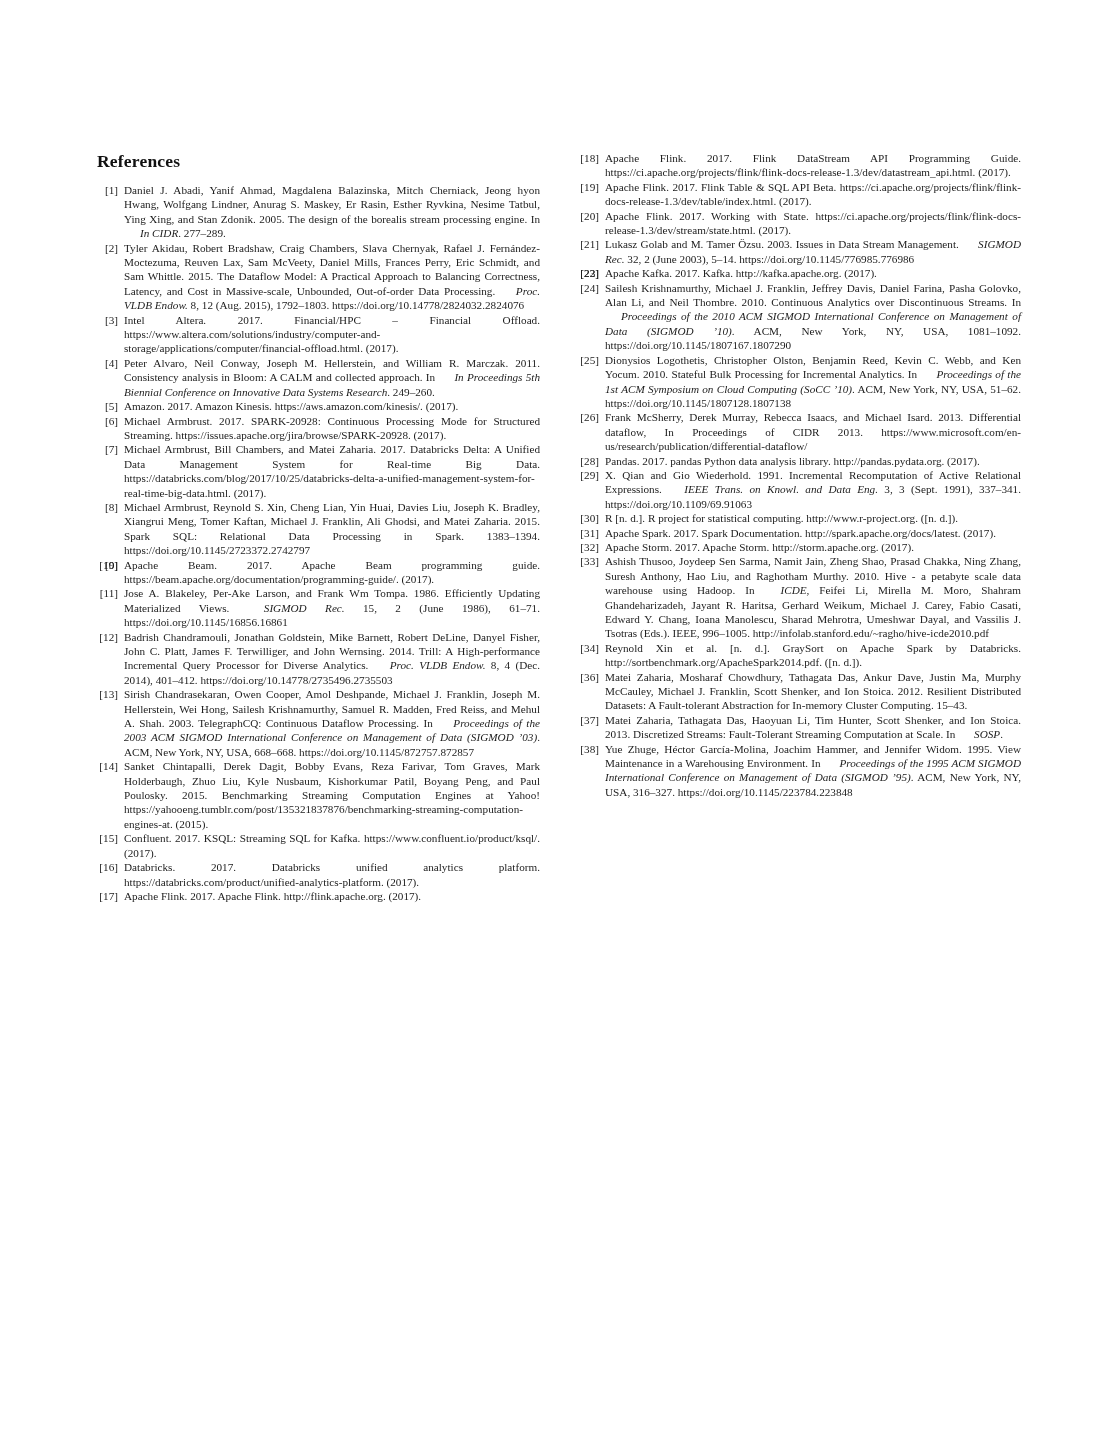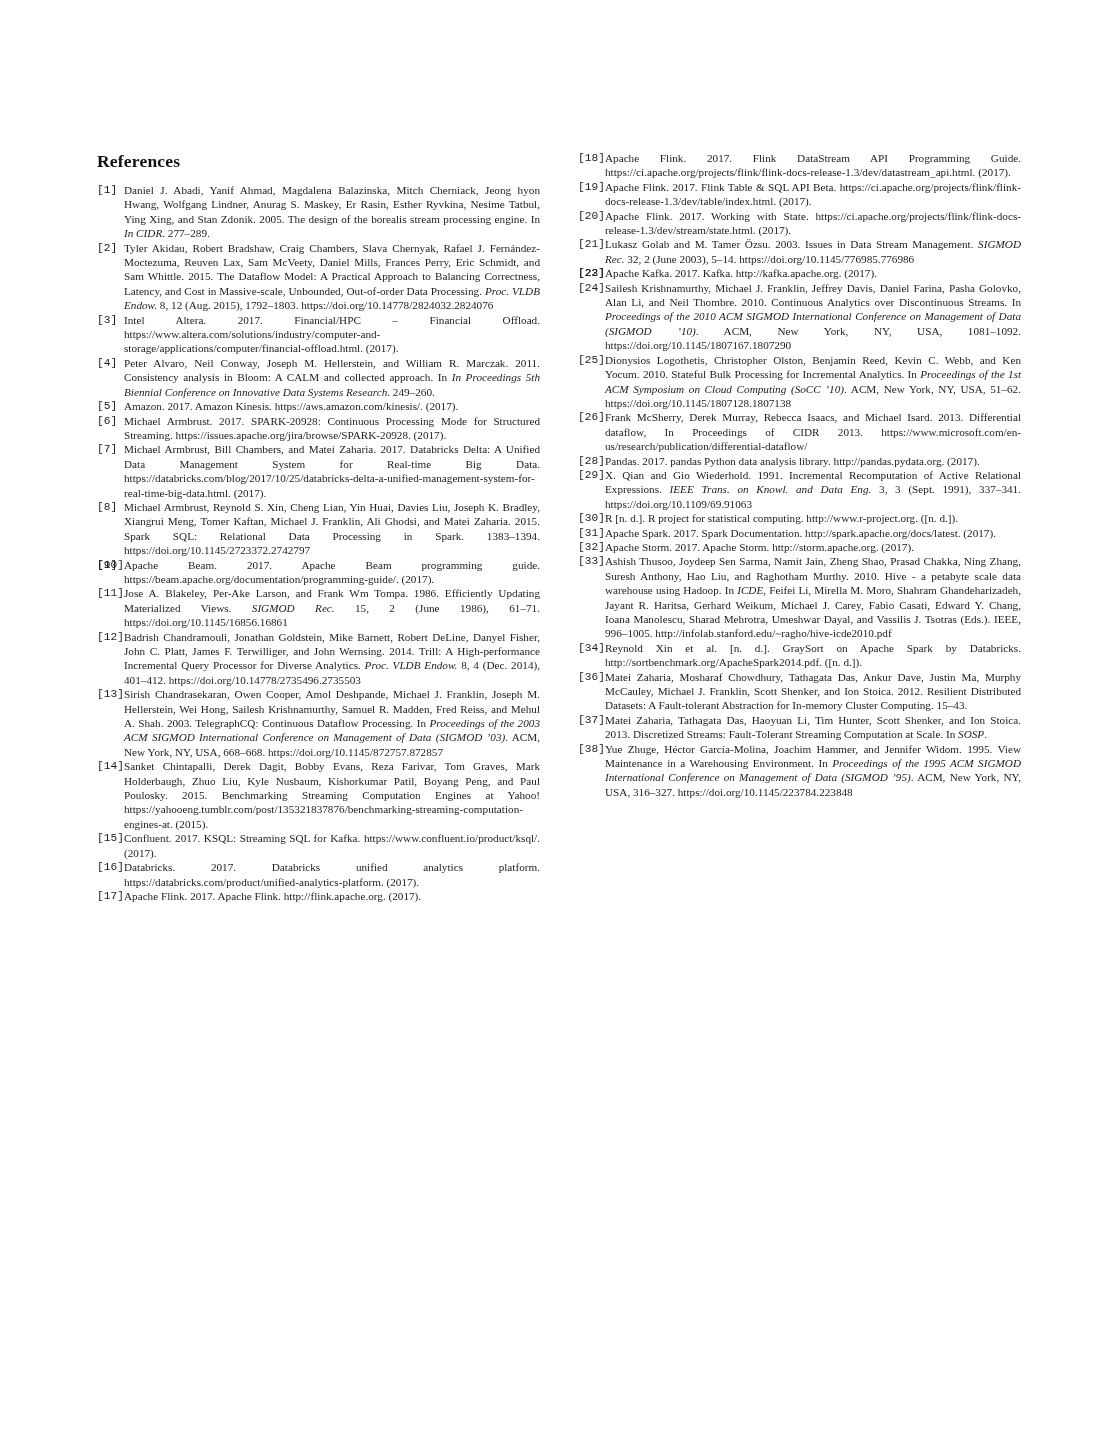--- a/index.html
+++ b/index.html
@@ -33,24 +33,24 @@
     padding-left: 27px;
     font-size: 11.2px;
     line-height: 14.4px;
     text-align: justify;
   }
   .ref-num {
     position: absolute;
     left: 0;
     top: 0;
     width: 21px;
+    text-align: right;
     white-space: nowrap;
-    font-family: Liberation Mono, monospace;
   }
-  .it { font-style: italic; }
+  .it { font-style: italic; margin-left: 16px; }
   .footer-mark {
     position: absolute;
     left: 95px;
     top: 1431px;
     width: 36px;
     height: 9px;
   }
 </style>
 </head>
 <body>

